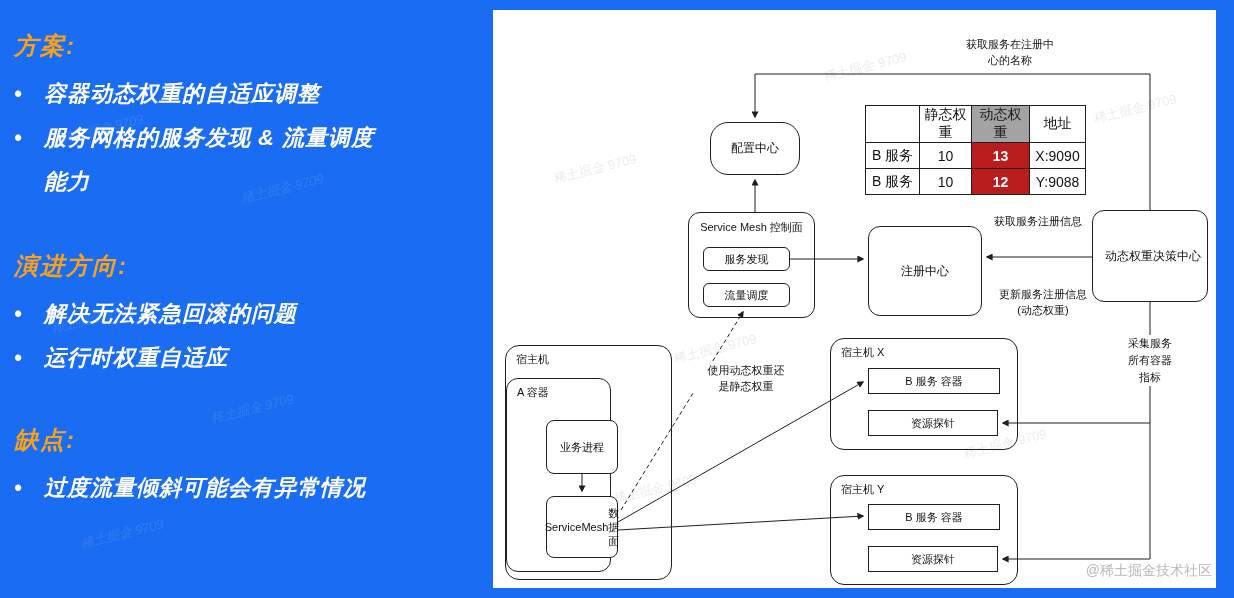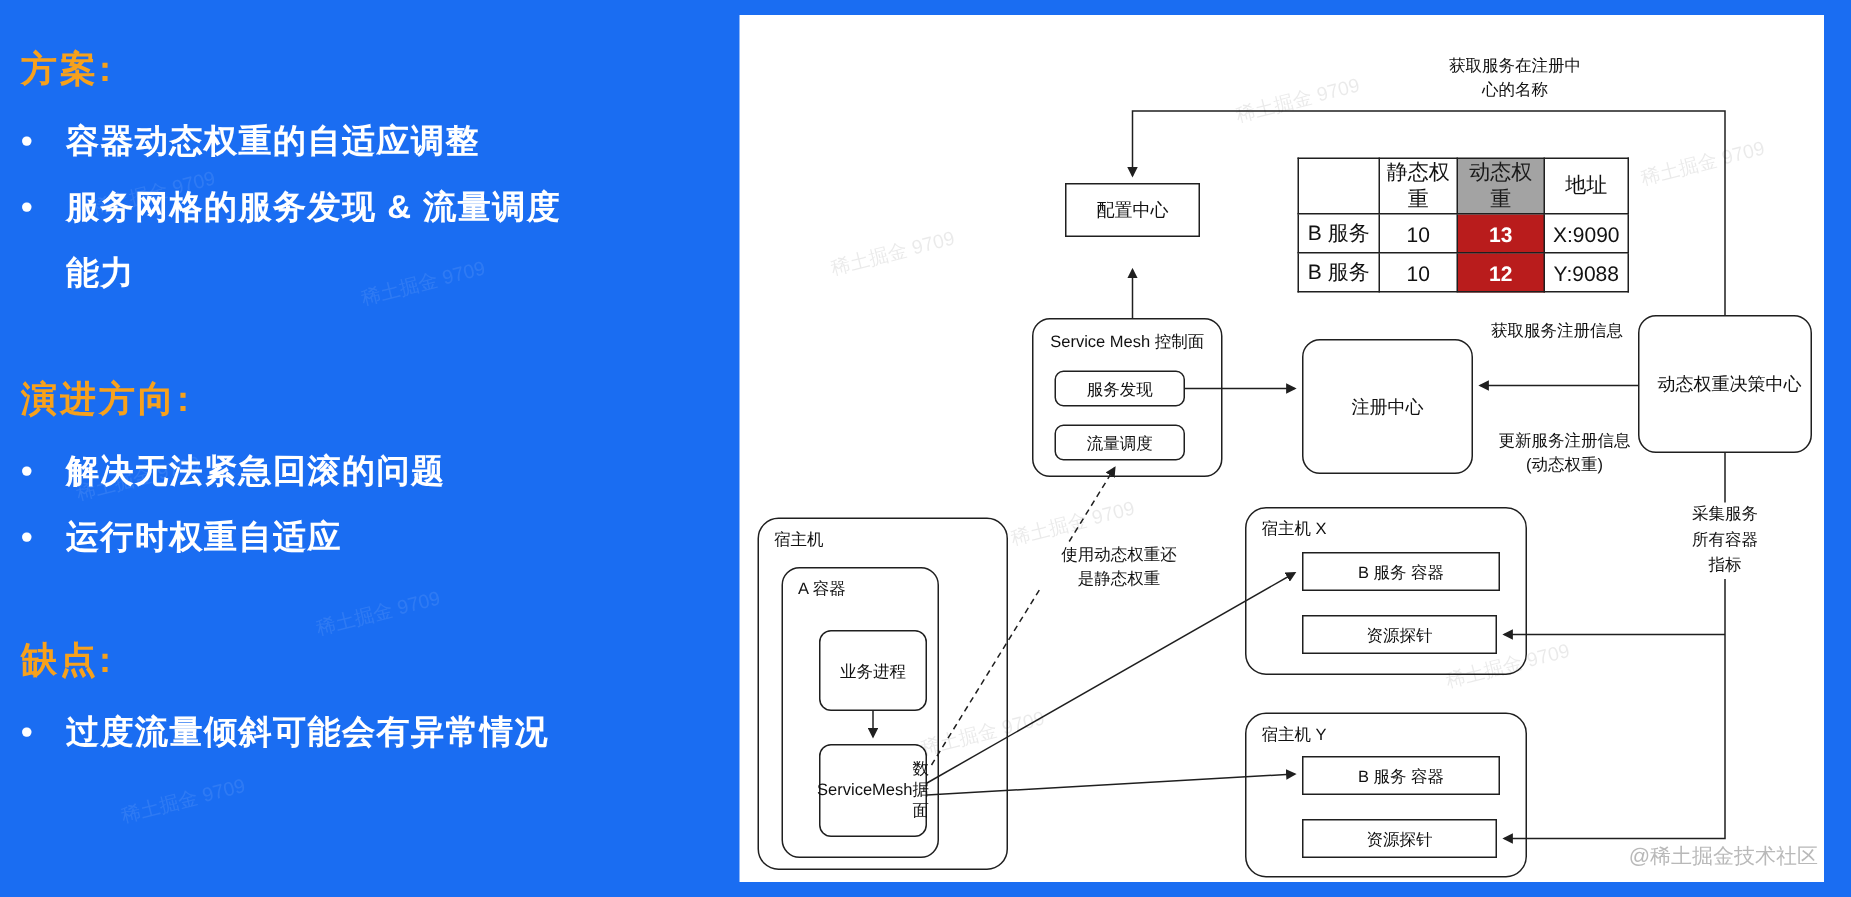--- a/index.html
+++ b/index.html
@@ -2,21 +2,21 @@
 <html><head>
 <meta charset="utf-8">
 <style>
   * { box-sizing: border-box; margin: 0; padding: 0; }
   html, body { width: 1234px; height: 598px; overflow: hidden; }
   body { font-family: "Liberation Sans", sans-serif; background: #1a6df2; position: relative; }
 
   
   .left {
     position: absolute; left: 0; top: 0; width: 583px; height: 598px;
-    padding: 30px 18px 0 14px; color: #fff;
+    padding: 30px 18px 0 14px; color: #fff; font-style: italic;
   }
   .hd { font-size: 24px; font-weight: 700; color: #f7a11c; letter-spacing: 2px; margin: 0 0 10px 0; }
   .bullet { display: flex; align-items: flex-start; font-size: 22px; font-weight: 600; line-height: 44px; }
   .bullet .dot { width: 30px; flex: 0 0 30px; text-align: left; }
   .bullet .bt { width: 340px; letter-spacing: 1px; }
   .sec2 { margin-top: 46px; }
   .sec3 { margin-top: 44px; }
 
   
   .panel {
@@ -26,29 +26,29 @@
   .wires { position: absolute; left: 0; top: 0; pointer-events: none; }
 
   .box {
     position: absolute; border: 1px solid #1f1f1f; background: #fff;
     display: flex; align-items: center; justify-content: center;
     font-size: 12px; color: #111; text-align: center;
   }
   .container { position: absolute; border: 1px solid #1f1f1f; background: transparent; border-radius: 14px; }
   .corner { position: absolute; top: 6px; left: 10px; font-size: 11px; color: #111; }
 
-  #config     { left: 217px; top: 112px; width: 90px;  height: 36px;  border-radius: 0; }
+  #config     { left: 217px; top: 112px; width: 90px;  height: 53px;  border-radius: 18px; }
   #meshctl    { left: 195px; top: 202px; width: 127px; height: 106px; border-radius: 12px; }
   .meshctl-title { position: absolute; top: 7px; left: 0; width: 100%; text-align: center; font-size: 11px; }
   #svc-discovery { left: 210px; top: 237px; width: 87px; height: 24px; border-radius: 6px; font-size: 11px; }
   #traffic       { left: 210px; top: 273px; width: 87px; height: 24px; border-radius: 6px; font-size: 11px; }
   #registry   { left: 375px; top: 216px; width: 114px; height: 90px; border-radius: 12px; }
   #decision   { left: 599px; top: 200px; width: 116px; height: 92px; border-radius: 12px; padding: 0 6px; justify-content: flex-end; }
   #hostA      { left: 12px;  top: 335px; width: 167px; height: 235px; }
-  #contA      { left: 28px;  top: 368px; width: 105px; height: 194px; border-radius: 12px; }
+  #contA      { left: 13px;  top: 368px; width: 105px; height: 194px; border-radius: 12px; }
   #proc       { left: 53px;  top: 410px; width: 72px;  height: 54px;  border-radius: 8px; font-size: 11px; }
   #dataplane  { left: 53px;  top: 486px; width: 72px;  height: 62px;  border-radius: 8px;
                 flex-direction: row; line-height: 14px; font-size: 11px; }
   #hostX      { left: 337px; top: 328px; width: 188px; height: 112px; }
   #bsvcX      { left: 375px; top: 358px; width: 132px; height: 26px; font-size: 11px; }
   #probeX     { left: 375px; top: 400px; width: 130px; height: 26px; font-size: 11px; }
   #hostY      { left: 337px; top: 465px; width: 188px; height: 110px; }
   #bsvcY      { left: 375px; top: 494px; width: 132px; height: 26px; font-size: 11px; }
   #probeY     { left: 375px; top: 536px; width: 130px; height: 26px; font-size: 11px; }
 

